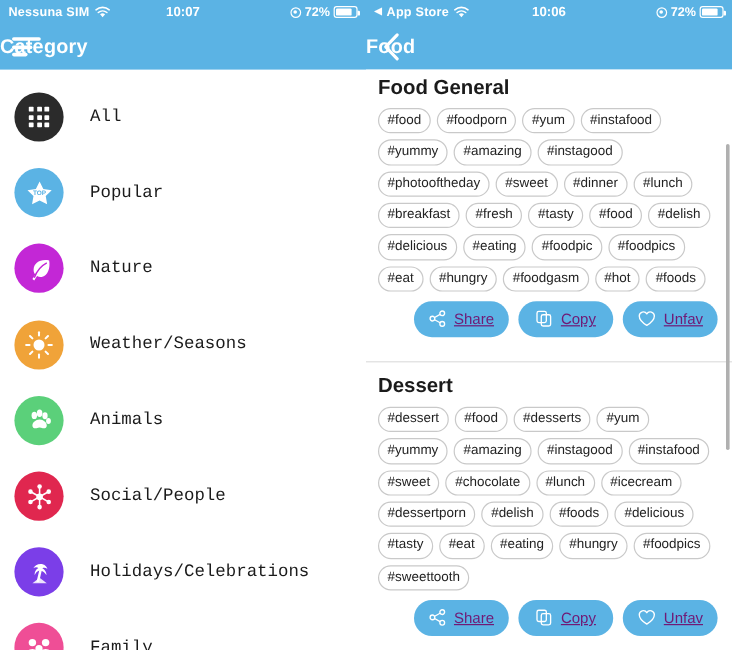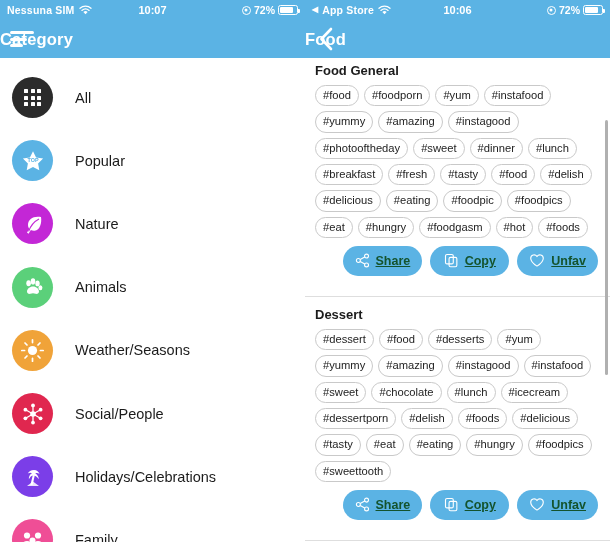--- a/index.html
+++ b/index.html
@@ -60,49 +60,49 @@
 
   
   .cat-list { padding-top: 8px; background:#fff; height: calc(542px - 58px); }
   .cat-item { display:flex; align-items:center; height: 63.2px; padding-left: 12px; cursor:pointer; }
   .cat-icon {
     width: 41px; height: 41px; border-radius: 50%;
     display:flex; align-items:center; justify-content:center;
     flex: 0 0 41px;
   }
   .cat-icon svg { display:block; }
-  .cat-label { margin-left: 22px; font-size: 14.5px; color: #1b1b1b; font-weight: 500; }
+  .cat-label { margin-left: 22px; font-size: 14.5px; color: #1b1b1b; font-weight: 500; font-family: Liberation Mono, monospace; }
 
   
   .grid-dots { display:grid; grid-template-columns: repeat(3, 4px); grid-template-rows: repeat(3, 4px); gap: 2.2px; }
   .grid-dots span { background:#fff; border-radius: .6px; display:block; width:4px; height:4px; }
 
   
   .content {
     height: calc(542px - 58px);
     overflow: hidden;
     position: relative;
     background: #fff;
   }
   .section { padding: 5px 10px 0 10px; position: relative; }
   .section + .section { border-top: 1px solid #dedede; margin-top: 20px; padding-top: 10px; }
-  .section-title { font-size: 13px; font-weight: 700; color: #1b1b1b; margin-bottom: 7px; }
+  .section-title { font-size: 17px; font-weight: 700; color: #1b1b1b; margin-bottom: 7px; }
   .tags { display:flex; flex-wrap: wrap; gap: 5px 5px; }
   .tag {
     border: 1px solid #c9c9c9; border-radius: 11px;
     padding: 2px 7px 3px 7px;
     font-size: 11.2px; color: #222; background:#fff;
     white-space: nowrap; line-height: 1.28; cursor: pointer;
   }
   .actions { display:flex; justify-content: flex-end; gap: 8px; margin: 8px 2px 8px 0; }
   .act-btn {
     background: #5BB3E4; border: none; border-radius: 16px;
     height: 30px; min-width: 79px; padding: 0 12px;
     display:flex; align-items:center; justify-content:center; gap: 6px;
-    color: #14532d; font-size: 12.5px; cursor:pointer;font-weight:bold;
+    color: #701a75; font-size: 12.5px; cursor:pointer;
   }
   .act-btn .lbl { text-decoration: underline; }
   .act-btn svg { display:block; }
 
   
   .scrollbar {
     position: absolute; right: 2px; top: 62px; width: 3px; height: 255px;
     background: #b0b0b0; border-radius: 2px; cursor: pointer;
   }
   .clip-bottom { overflow:hidden; }
@@ -174,52 +174,52 @@
       </div>
 
       <div class="cat-item">
         <div class="cat-icon" style="background:#c327d6">
           <svg width="24" height="24" viewBox="0 0 24 24">
               <path d="M20 5c-7.5-1.4-13 2.2-13 7.8 0 1.6.5 3 1.4 4.1L6 20.5l1.5 1.2 2.4-3.6c1.1.6 2.4.9 3.8.7C19 18 21 11 20 5z" fill="#fff"></path>
               <path d="M7.6 19.4C9.5 14 13 9.6 18 7" stroke="#c327d6" stroke-width="1.2" fill="none"></path>
             </svg>
         </div>
         <div class="cat-label">Nature</div>
-      </div>
-
-      <div class="cat-item">
-        <div class="cat-icon" style="background:#5bd07a">
-          <svg width="24" height="24" viewBox="0 0 24 24">
-              <ellipse cx="7.6" cy="8.2" rx="2.3" ry="3" fill="#fff"></ellipse>
-              <ellipse cx="12" cy="6.4" rx="2.3" ry="3.1" fill="#fff"></ellipse>
-              <ellipse cx="16.5" cy="8.4" rx="2.2" ry="2.9" fill="#fff"></ellipse>
-              <ellipse cx="19.4" cy="12.8" rx="2" ry="2.5" fill="#fff"></ellipse>
-              <path d="M12 11.5c3.3 0 6 2.6 6 5 0 2-1.8 2.8-3.4 2.3-1-.3-1.8-.5-2.6-.5s-1.6.2-2.6.5C7.8 19.3 6 18.5 6 16.5c0-2.4 2.7-5 6-5z" fill="#fff"></path>
-            </svg>
-        </div>
-        <div class="cat-label">Animals</div>
       </div>
 
       <div class="cat-item">
         <div class="cat-icon" style="background:#f0a339">
           <svg width="25" height="25" viewBox="0 0 25 25">
               <circle cx="12.5" cy="12.5" r="4.6" fill="#fff"></circle>
               <g stroke="#fff" stroke-width="1.7" stroke-linecap="round">
                 <line x1="12.5" y1="1.8" x2="12.5" y2="4.6"></line>
                 <line x1="12.5" y1="20.4" x2="12.5" y2="23.2"></line>
                 <line x1="1.8" y1="12.5" x2="4.6" y2="12.5"></line>
                 <line x1="20.4" y1="12.5" x2="23.2" y2="12.5"></line>
                 <line x1="5" y1="5" x2="7" y2="7"></line>
                 <line x1="18" y1="18" x2="20" y2="20"></line>
                 <line x1="20" y1="5" x2="18" y2="7"></line>
                 <line x1="7" y1="18" x2="5" y2="20"></line>
               </g>
             </svg>
         </div>
         <div class="cat-label">Weather/Seasons</div>
+      </div>
+
+      <div class="cat-item">
+        <div class="cat-icon" style="background:#5bd07a">
+          <svg width="24" height="24" viewBox="0 0 24 24">
+              <ellipse cx="7.6" cy="8.2" rx="2.3" ry="3" fill="#fff"></ellipse>
+              <ellipse cx="12" cy="6.4" rx="2.3" ry="3.1" fill="#fff"></ellipse>
+              <ellipse cx="16.5" cy="8.4" rx="2.2" ry="2.9" fill="#fff"></ellipse>
+              <ellipse cx="19.4" cy="12.8" rx="2" ry="2.5" fill="#fff"></ellipse>
+              <path d="M12 11.5c3.3 0 6 2.6 6 5 0 2-1.8 2.8-3.4 2.3-1-.3-1.8-.5-2.6-.5s-1.6.2-2.6.5C7.8 19.3 6 18.5 6 16.5c0-2.4 2.7-5 6-5z" fill="#fff"></path>
+            </svg>
+        </div>
+        <div class="cat-label">Animals</div>
       </div>
 
       <div class="cat-item">
         <div class="cat-icon" style="background:#e0274f">
           <svg width="24" height="24" viewBox="0 0 24 24">
               <g stroke="#fff" stroke-width="1.3">
                 <line x1="12" y1="12" x2="12" y2="4"></line>
                 <line x1="12" y1="12" x2="19" y2="8"></line>
                 <line x1="12" y1="12" x2="19" y2="16"></line>
                 <line x1="12" y1="12" x2="12" y2="20"></line>

